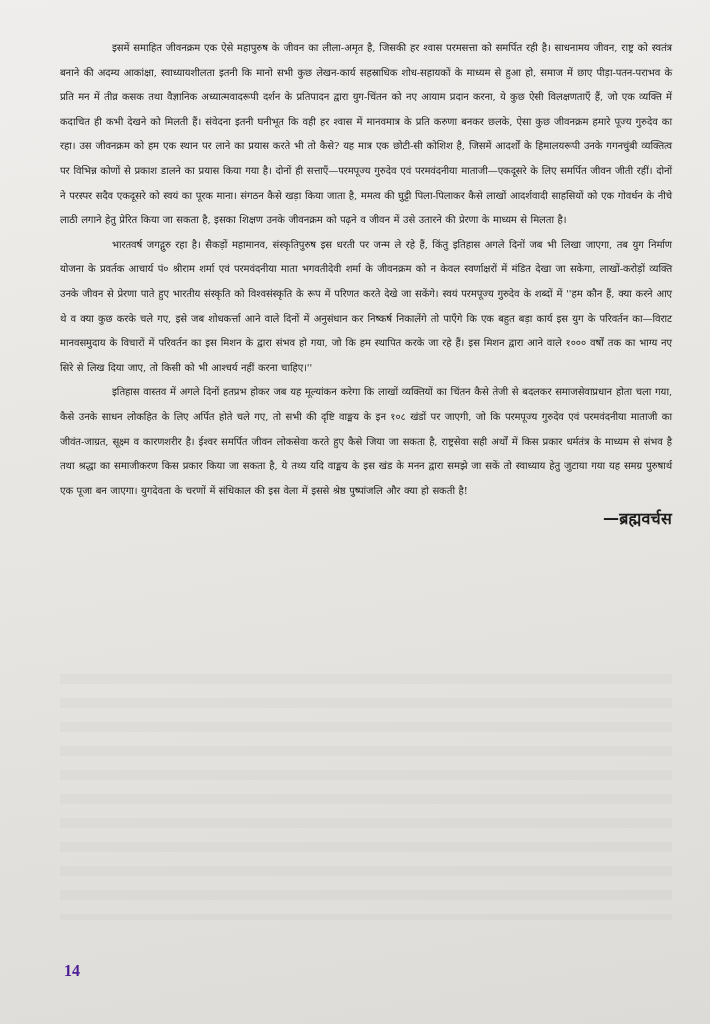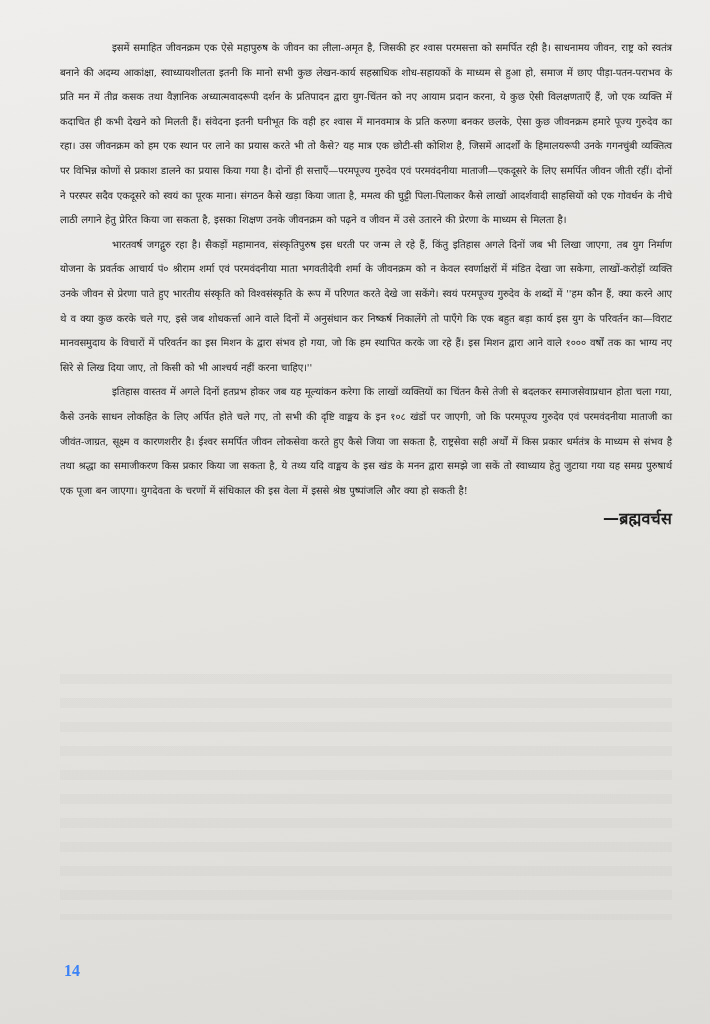--- a/index.html
+++ b/index.html
@@ -38,21 +38,21 @@
       padding-right: 0;
       letter-spacing: 0.2px;
     }
     .page-number {
       position: absolute;
       left: 64px;
       top: 962px;
       font-family: "Liberation Serif", "DejaVu Serif", serif;
       font-weight: bold;
       font-size: 16px;
-      color: #3b82f6;
+      color: #4c1d95;
     }
     .bleed {
       position: absolute;
       left: 60px;
       top: 660px;
       width: 612px;
       height: 260px;
       background: repeating-linear-gradient(180deg,
         rgba(120,120,120,0.0) 0px,
         rgba(120,120,120,0.0) 14px,

